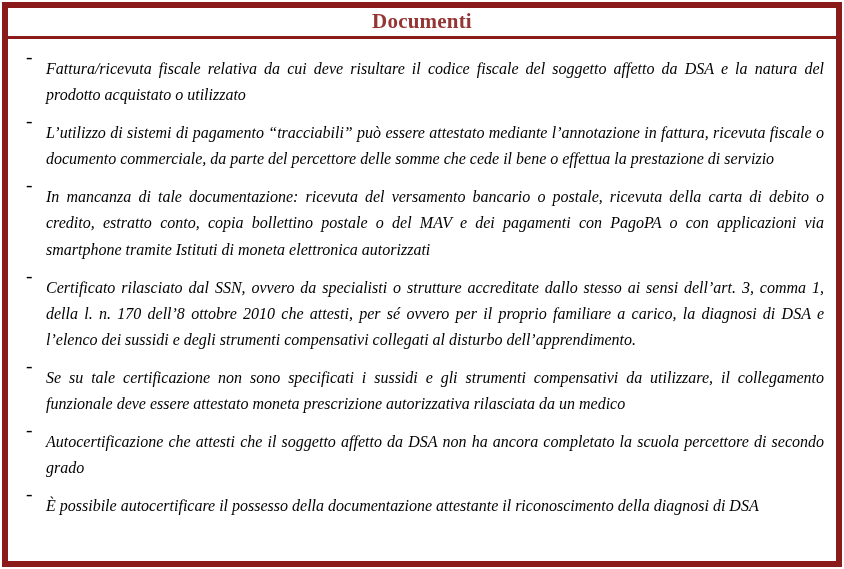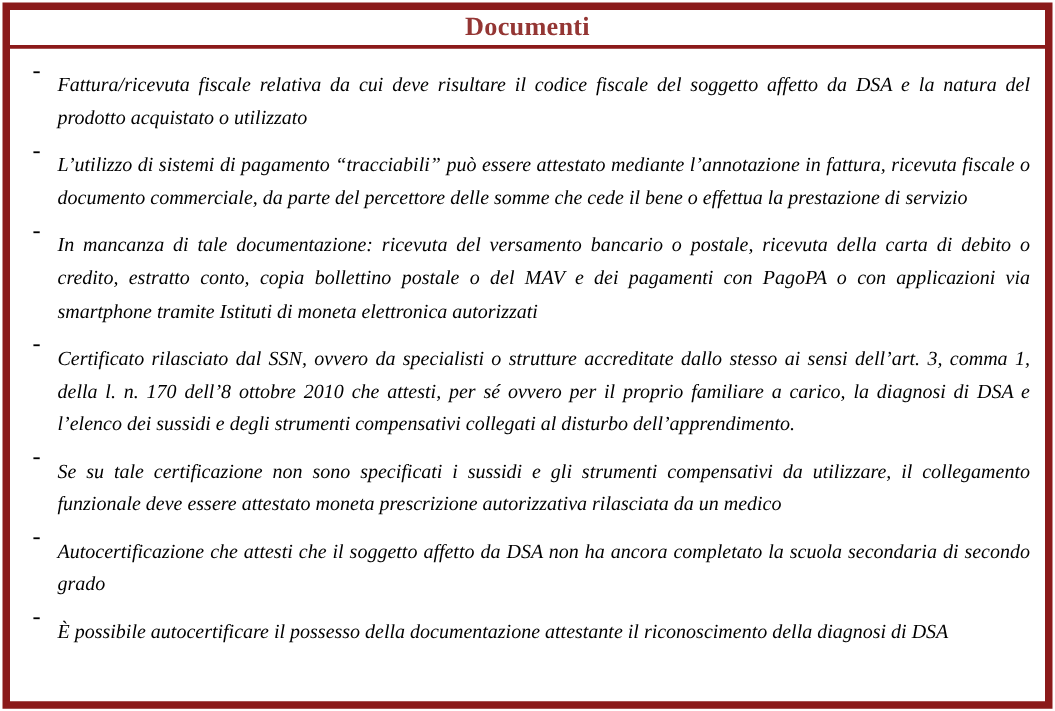--- a/index.html
+++ b/index.html
@@ -90,21 +90,21 @@
     <div class="item-text">Certificato rilasciato dal SSN, ovvero da specialisti o strutture accreditate dallo stesso ai sensi dell’art. 3, comma 1, della l. n. 170 dell’8 ottobre 2010 che attesti, per sé ovvero per il proprio familiare a carico, la diagnosi di DSA e l’elenco dei sussidi e degli strumenti compensativi collegati al disturbo dell’apprendimento.</div>
   </div>
 
   <div class="doc-item">
     <span class="dash">-</span>
     <div class="item-text">Se su tale certificazione non sono specificati i sussidi e gli strumenti compensativi da utilizzare, il collegamento funzionale deve essere attestato moneta prescrizione autorizzativa rilasciata da un medico</div>
   </div>
 
   <div class="doc-item">
     <span class="dash">-</span>
-    <div class="item-text">Autocertificazione che attesti che il soggetto affetto da DSA non ha ancora completato la scuola secondaria di secondo grado</div>
+    <div class="item-text">Autocertificazione che attesti che il soggetto affetto da DSA non ha ancora completato la scuola percettore di secondo grado</div>
   </div>
 
   <div class="doc-item">
     <span class="dash">-</span>
     <div class="item-text">È possibile autocertificare il possesso della documentazione attestante il riconoscimento della diagnosi di DSA</div>
   </div>
 </div>
 </div>
 
 </body></html>

